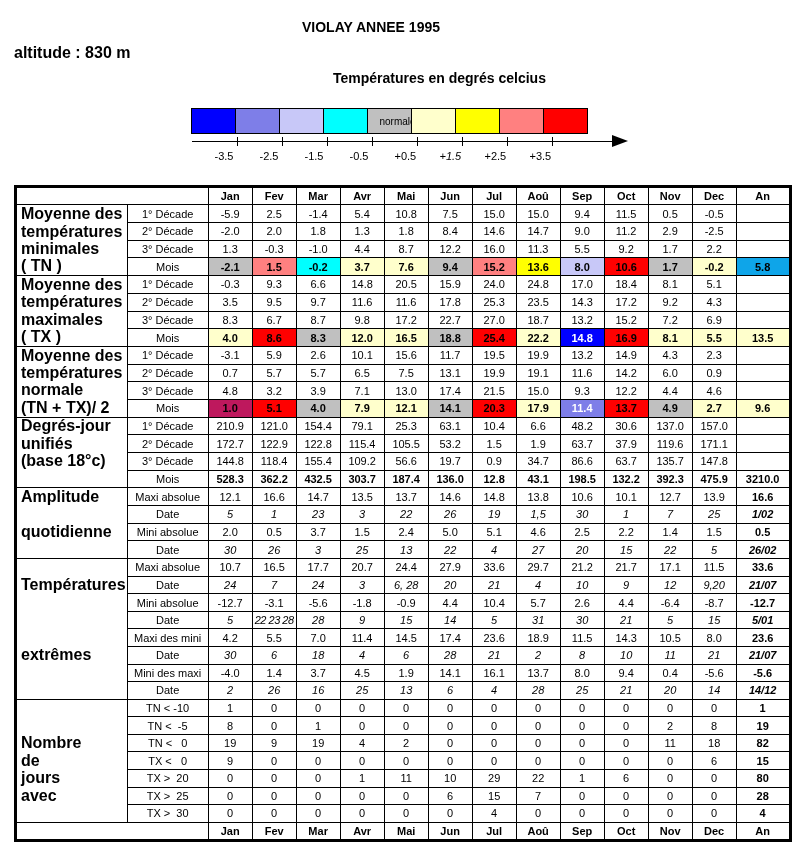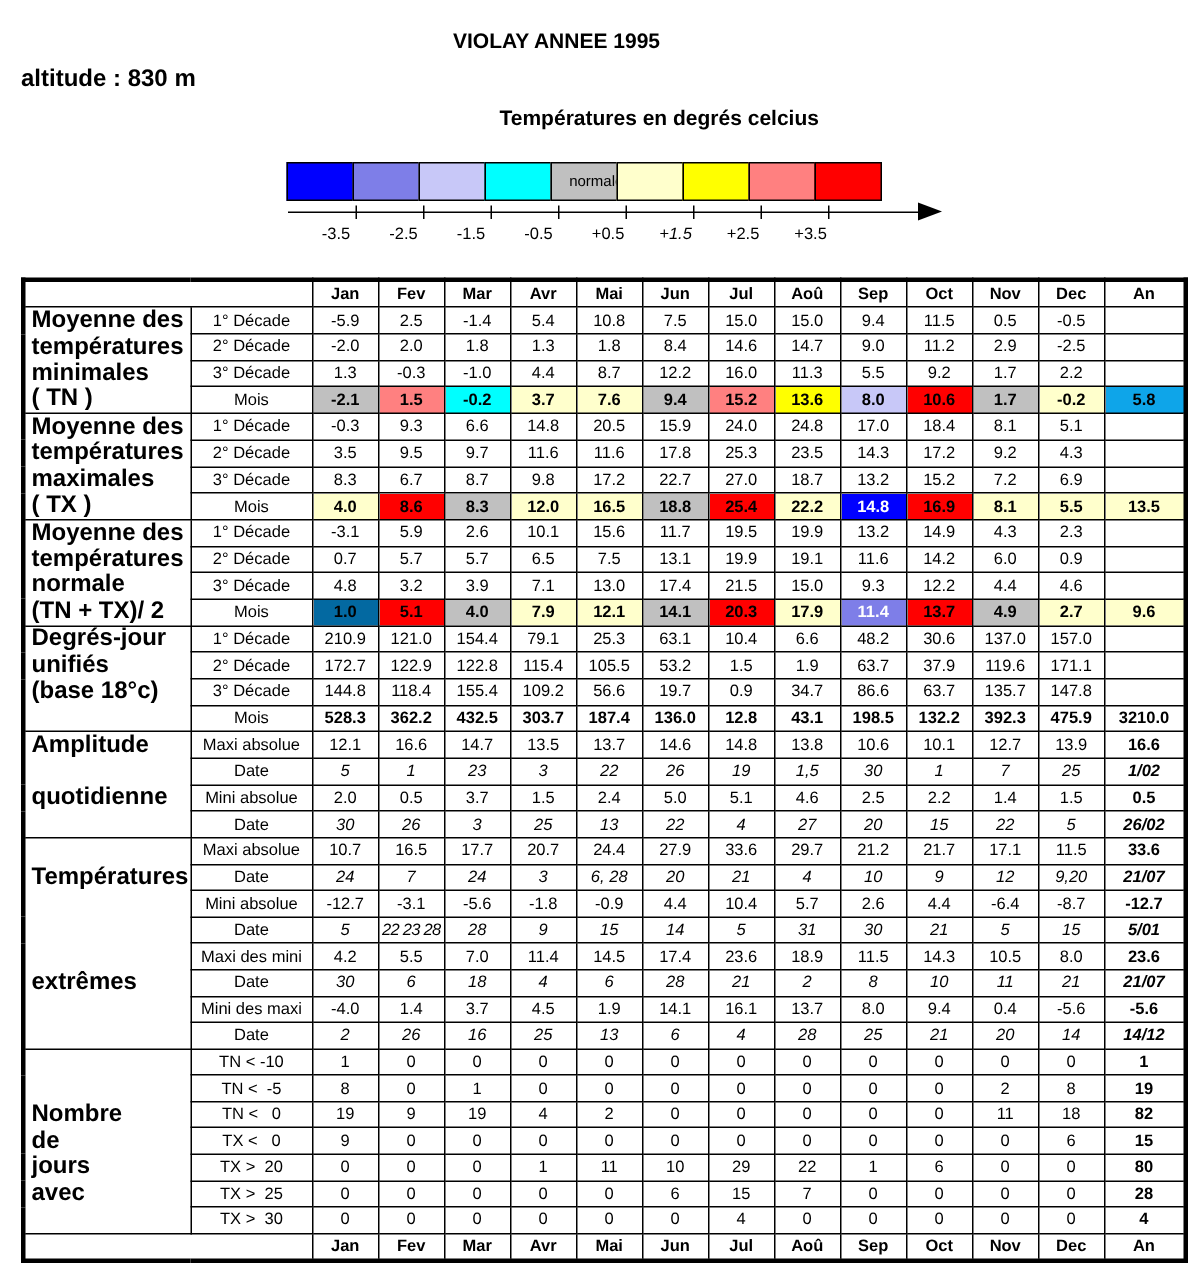--- a/index.html
+++ b/index.html
@@ -290,21 +290,21 @@
           <td class="">21.5</td>
           <td class="">15.0</td>
           <td class="">9.3</td>
           <td class="">12.2</td>
           <td class="">4.4</td>
           <td class="">4.6</td>
           <td class="an"></td>
         </tr>
         <tr>
           <td class="rlab">Mois</td>
-          <td class="mfirst bold" style="background: #0369a1;">1.0</td>
+          <td class="mfirst bold" style="background: #be185d;">1.0</td>
           <td class="bold" style="background: rgb(255, 0, 0);">5.1</td>
           <td class="bold" style="background: rgb(192, 192, 192);">4.0</td>
           <td class="bold" style="background: rgb(255, 255, 204);">7.9</td>
           <td class="bold" style="background: rgb(255, 255, 204);">12.1</td>
           <td class="bold" style="background: rgb(192, 192, 192);">14.1</td>
           <td class="bold" style="background: rgb(255, 0, 0);">20.3</td>
           <td class="bold" style="background: rgb(255, 255, 204);">17.9</td>
           <td class="bold" style="background: rgb(126, 126, 232); color: rgb(255, 255, 255);">11.4</td>
           <td class="bold" style="background: rgb(255, 0, 0);">13.7</td>
           <td class="bold" style="background: rgb(192, 192, 192);">4.9</td>

